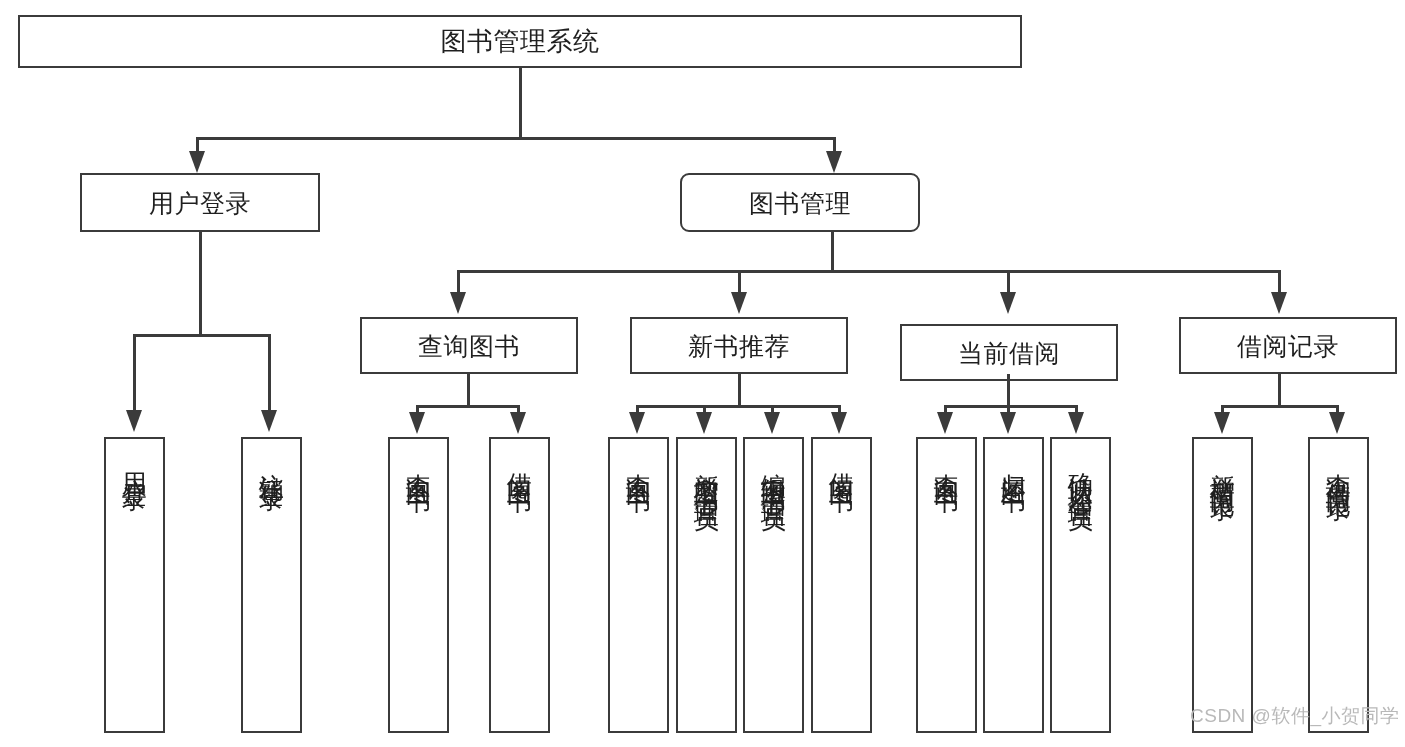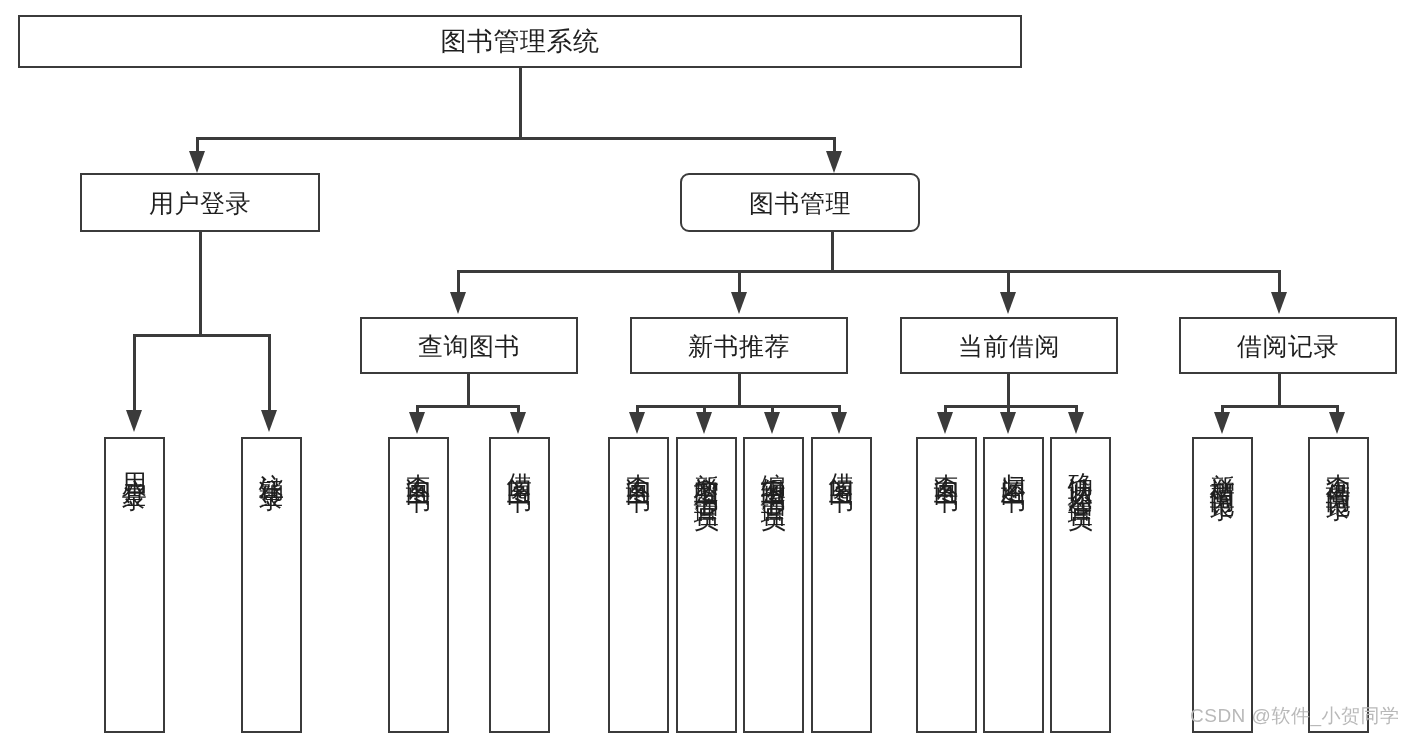--- a/index.html
+++ b/index.html
@@ -117,21 +117,21 @@
   <div class="arrow" style="left:1000px;top:292px;"></div>
   <div class="vline" style="left:1278px;top:270px;width:3px;height:30px;"></div>
   <div class="arrow" style="left:1271px;top:292px;"></div>
 
   <div class="node horiz" style="left:360px;top:317px;width:218px;height:57px;">
     <span class="label">查询图书</span>
   </div>
   <div class="node horiz" style="left:630px;top:317px;width:218px;height:57px;">
     <span class="label">新书推荐</span>
   </div>
-  <div class="node horiz" style="left:900px;top:317px;width:218px;height:57px;">
+  <div class="node horiz" style="left:900px;top:324px;width:218px;height:57px;">
     <span class="label">当前借阅</span>
   </div>
   <div class="node horiz" style="left:1172px;top:317px;width:218px;height:57px;margin-left:7px;">
     <span class="label">借阅记录</span>
   </div>
 
   <div class="vline" style="left:467px;top:374px;width:3px;height:34px;"></div>
   <div class="hline" style="left:416px;top:405px;width:104px;height:3px;"></div>
   <div class="vline" style="left:416px;top:405px;width:3px;height:13px;"></div>
   <div class="arrow" style="left:409px;top:412px;"></div>

